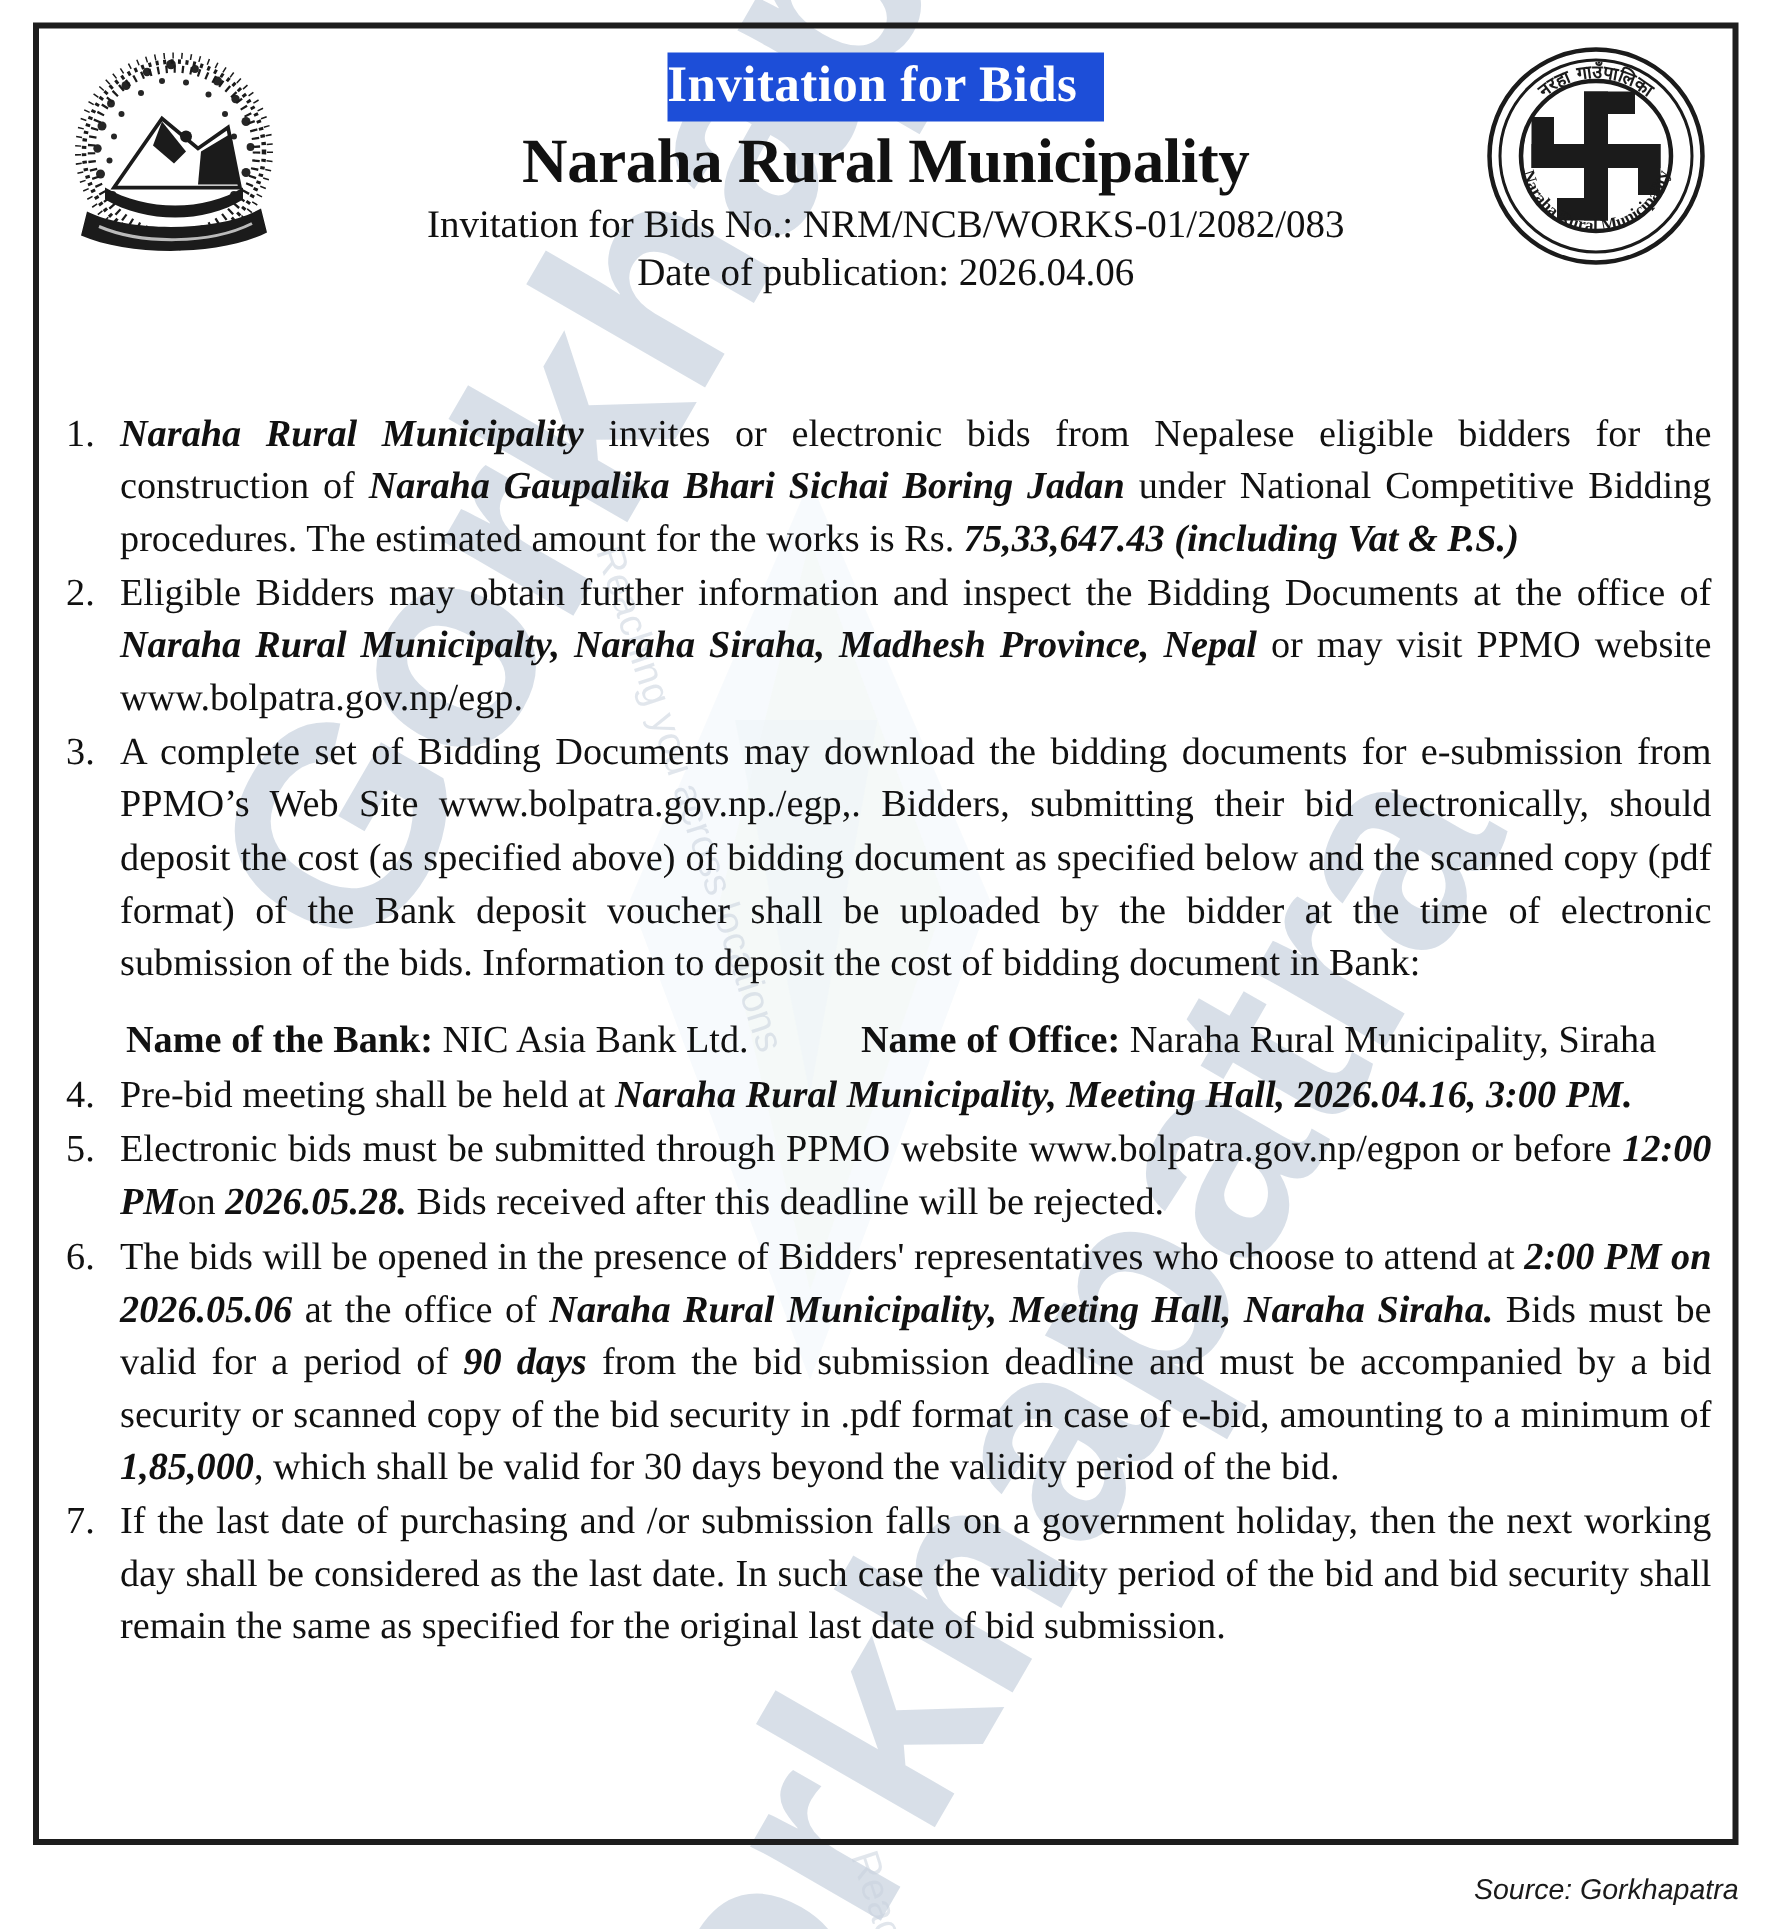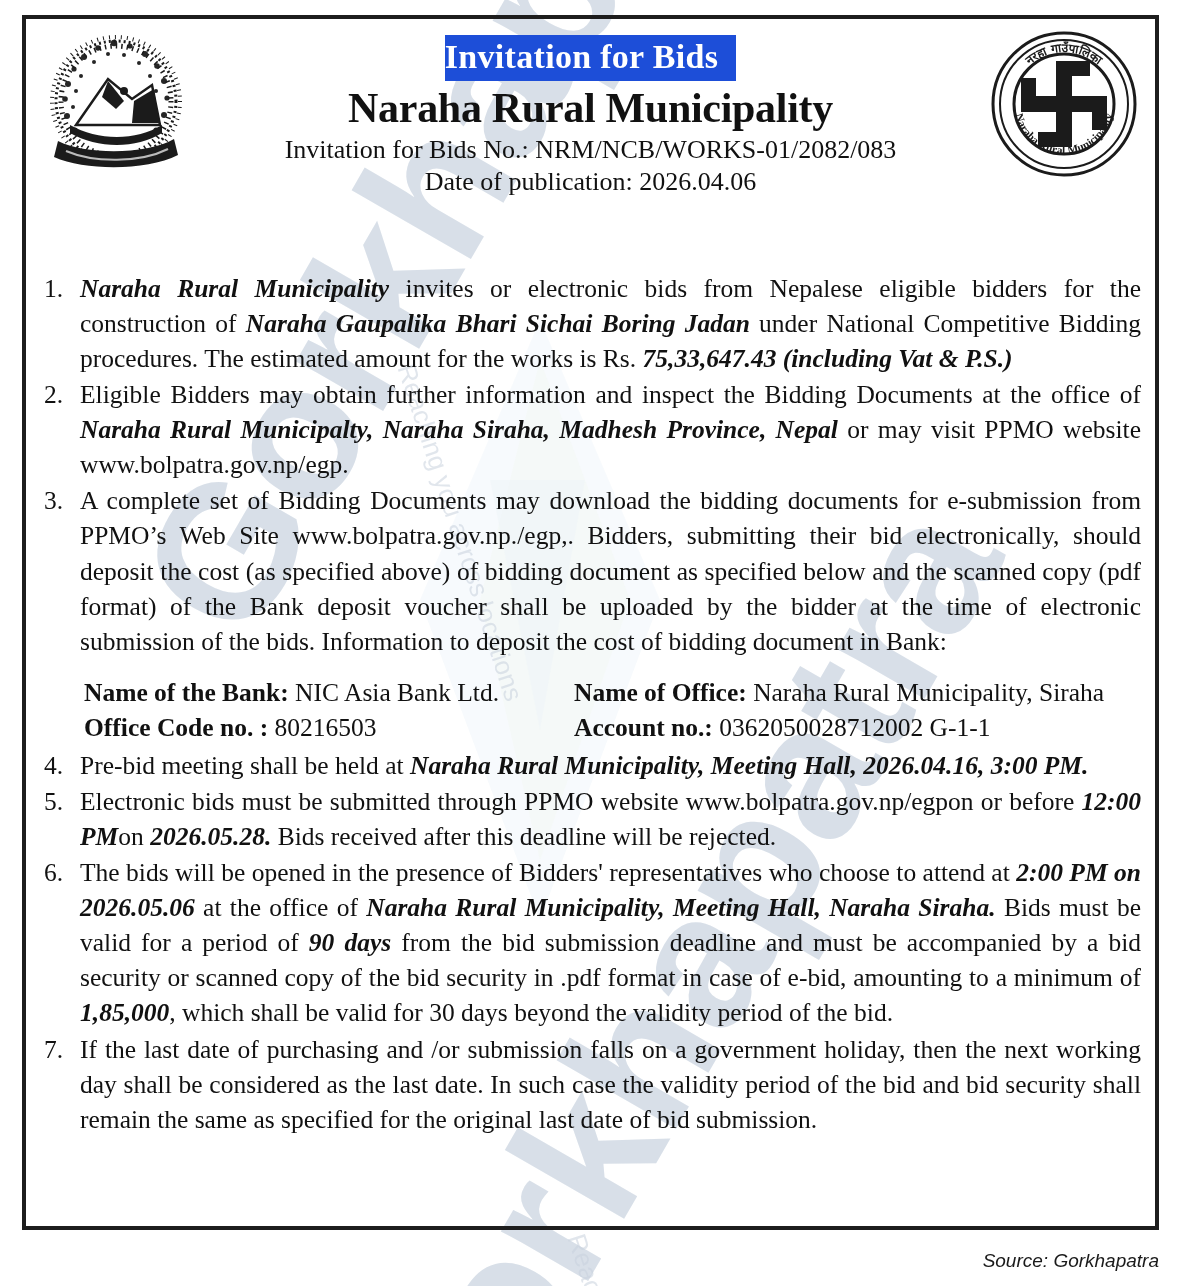--- a/index.html
+++ b/index.html
@@ -318,24 +318,20 @@
           <div class="clause-num">3.</div>
           <div class="clause-body"><span>A complete set of Bidding Documents may download the bidding documents for e-submission from PPMO’s Web Site www.bolpatra.gov.np./egp,. Bidders, submitting their bid electronically, should deposit the cost (as specified above) of bidding document as specified below and the scanned copy (pdf format) of the Bank deposit voucher shall be uploaded by the bidder at the time of electronic submission of the bids. Information to deposit the cost of bidding document in Bank:</span></div>
         </div>
       </div>
 
     <div id="bank-block">
         <div class="bank-row">
           <div class="bank-col-a"><span class="lbl">Name of the Bank:</span><span> NIC Asia Bank Ltd.</span></div>
           <div class="bank-col-b"><span class="lbl">Name of Office:</span><span> Naraha Rural Municipality, Siraha</span></div>
         </div>
-        <div class="bank-row">
-          <div class="bank-col-a"><span class="lbl">Office Code no. :</span><span> 80216503</span></div>
-          <div class="bank-col-b"><span class="lbl">Account no.:</span><span> 0362050028712002 G-1-1</span></div>
-        </div>
       </div>
 
     <div id="clauses-bottom" style="position: relative; z-index: 3; font-size: 25.5px; line-height: 1.375; margin-top: 2px;">
         <div class="clause">
           <div class="clause-num">4.</div>
           <div class="clause-body"><span>Pre-bid meeting shall be held at </span><span class="bi">Naraha Rural Municipality, Meeting Hall, 2026.04.16, 3:00 PM.</span></div>
         </div>
         <div class="clause">
           <div class="clause-num">5.</div>
           <div class="clause-body"><span>Electronic bids must be submitted through PPMO website www.bolpatra.gov.np/egpon or before </span><span class="bi">12:00 PM</span><span>on </span><span class="bi">2026.05.28.</span><span> Bids received after this deadline will be rejected.</span></div>

